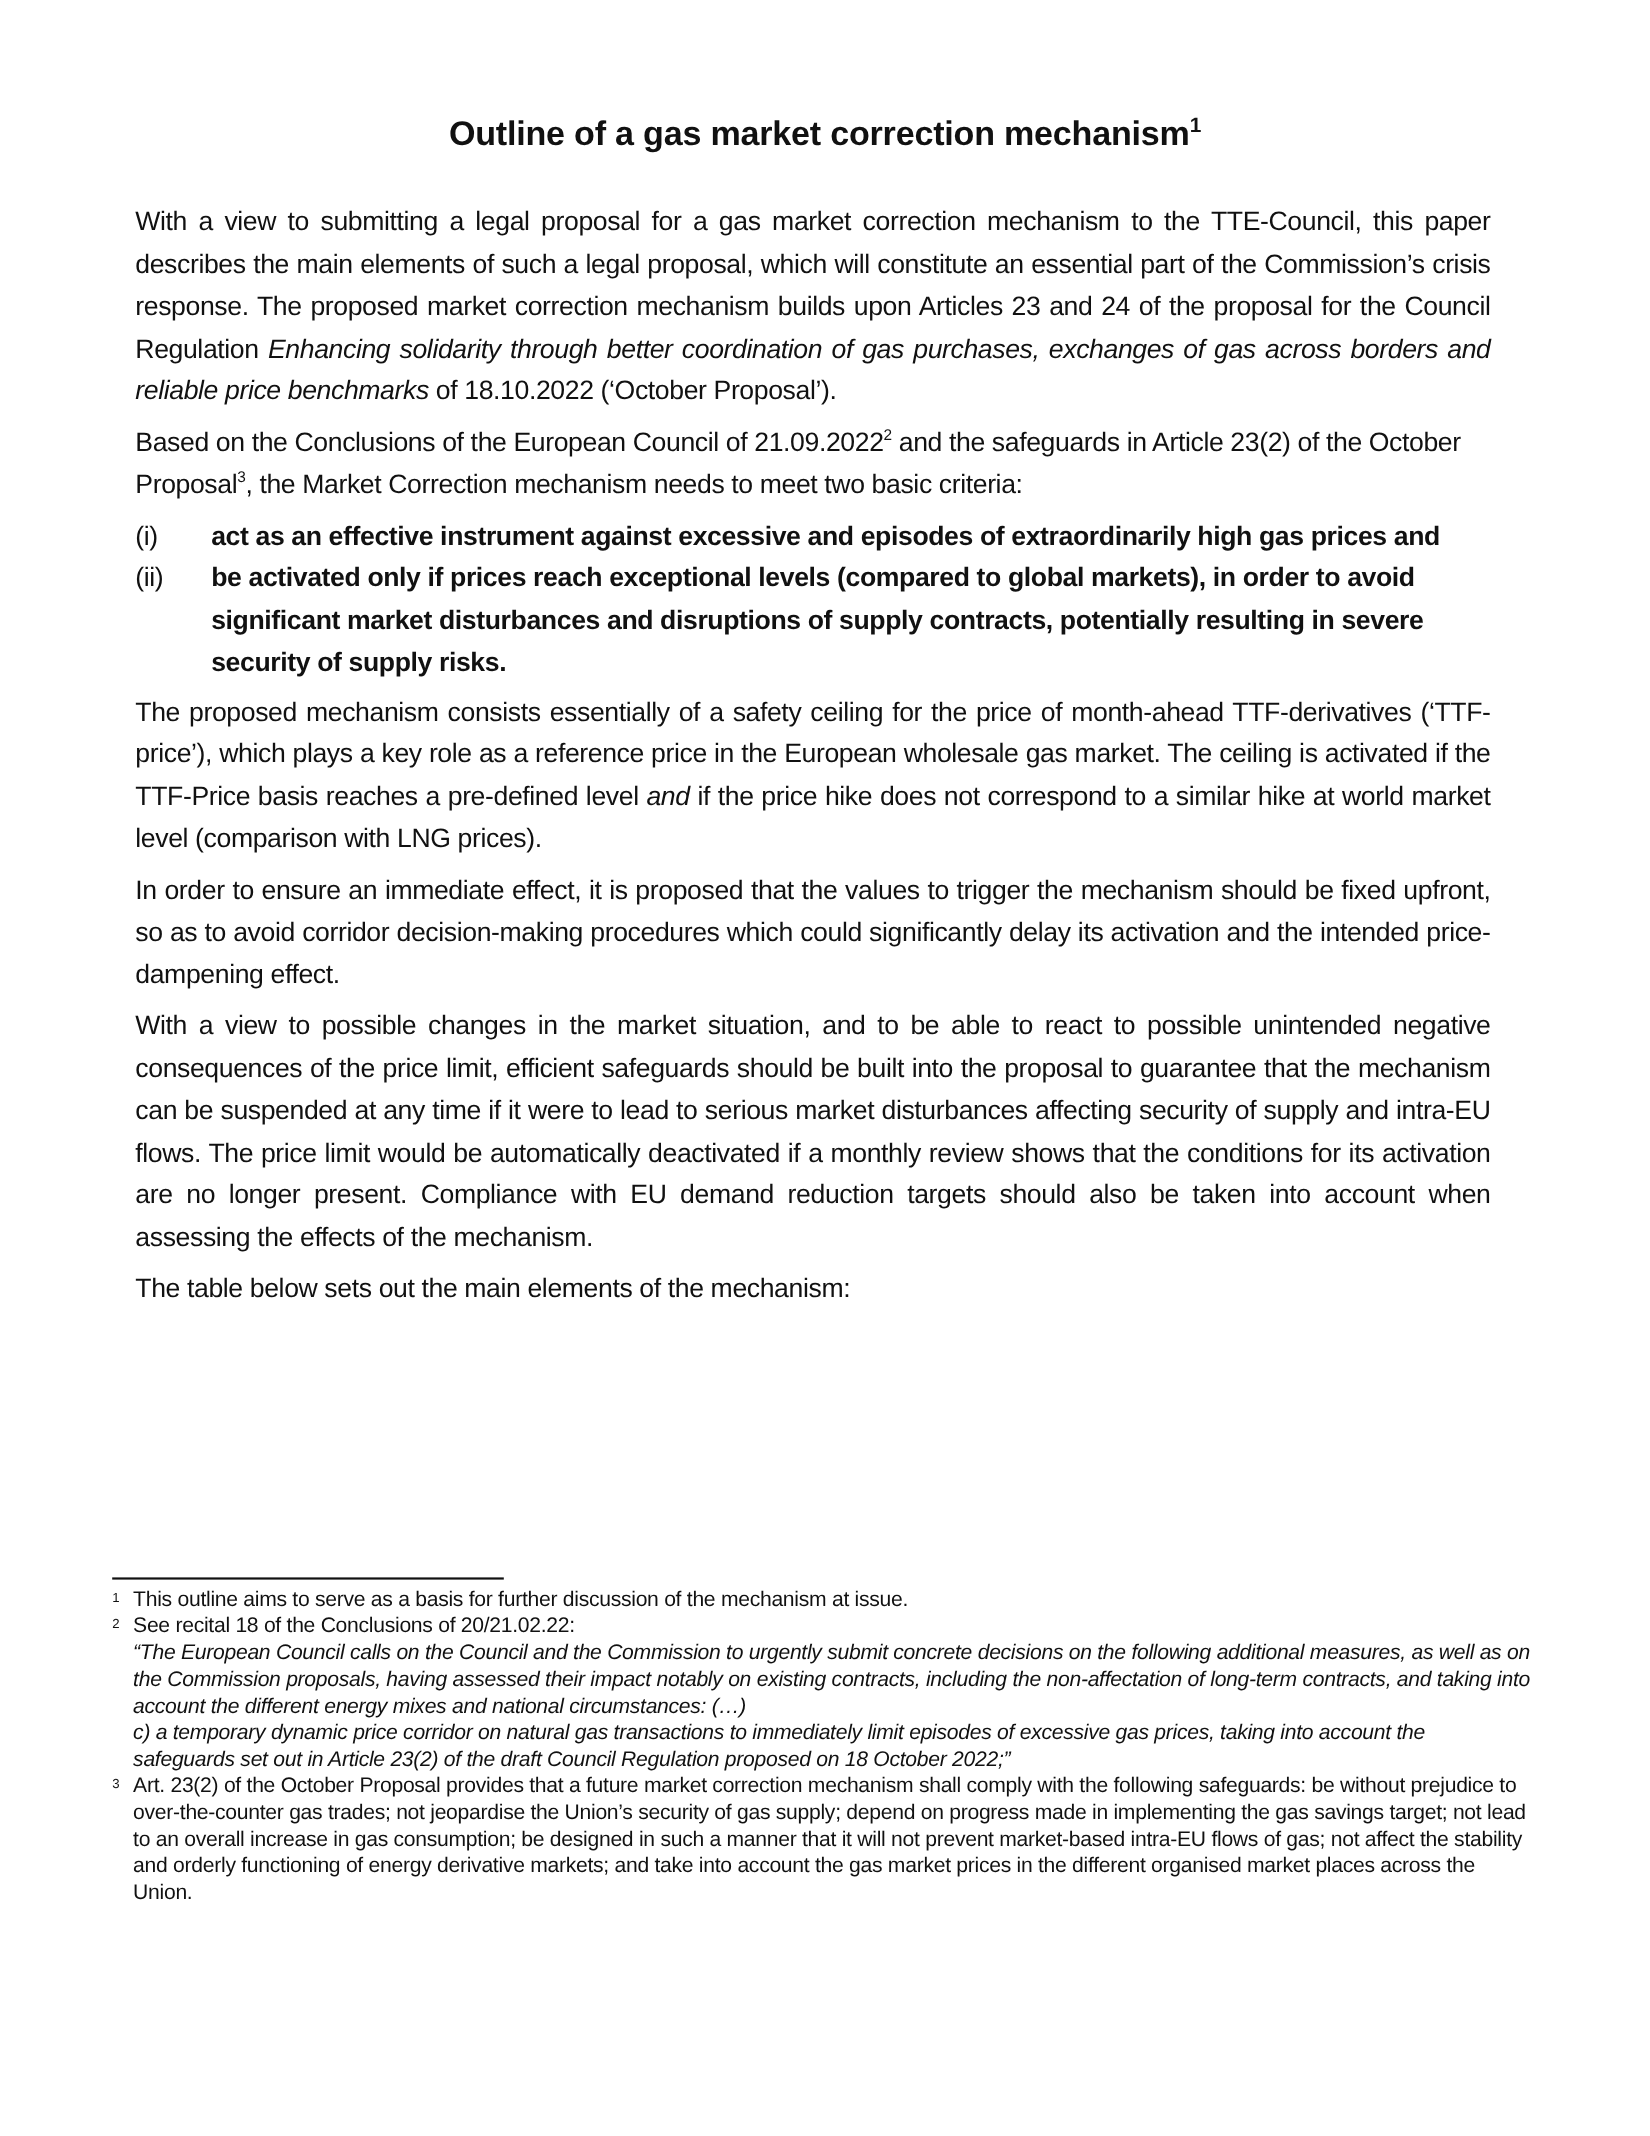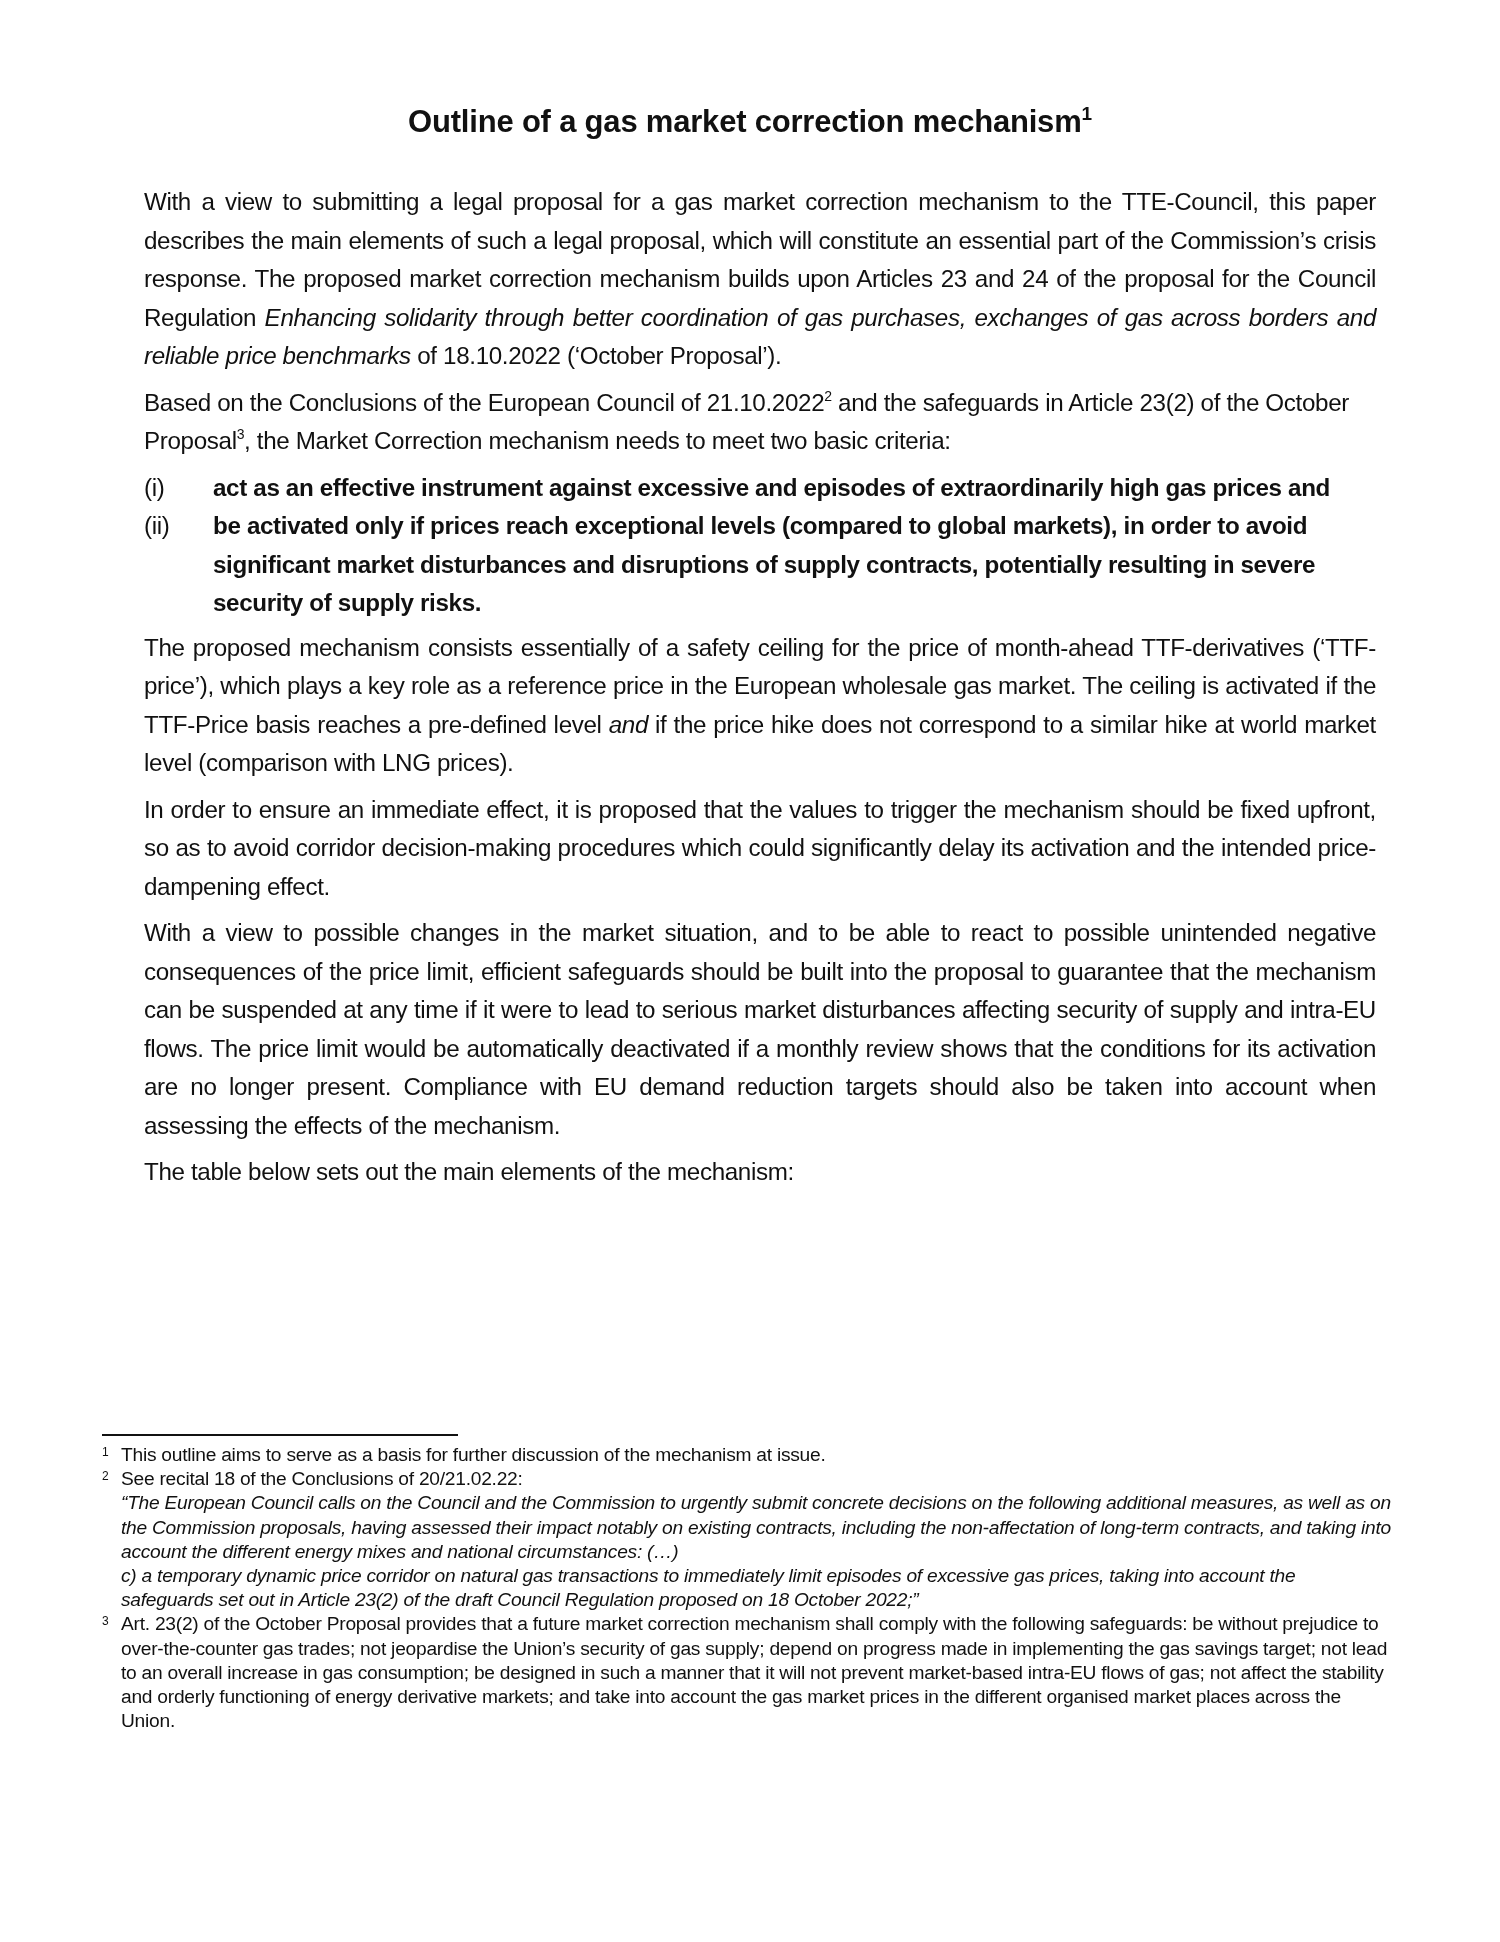--- a/index.html
+++ b/index.html
@@ -8,21 +8,21 @@
     font-family: "Liberation Sans", "DejaVu Sans", sans-serif;
     color: #111111;
   }
   .page { position: absolute; left: 0; top: 0; width: 1500px; height: 1942px; }
   .title {
     position: absolute; left: 0; top: 104px; width: 1500px; text-align: center;
     font-size: 31px; font-weight: bold; letter-spacing: -0.2px;
   }
   .title sup { font-size: 19px; vertical-align: 12px; line-height: 0; }
   .body {
-    position: absolute; left: 144px; top: 183px; width: 1232px;
+    position: absolute; left: 123px; top: 183px; width: 1232px;
     font-size: 24.2px; line-height: 38.5px; letter-spacing: -0.35px;
   }
   .body p { margin: 0 0 8px 0; text-align: justify; }
   .body p.left { text-align: left; }
   .body sup { font-size: 14px; vertical-align: 10px; line-height: 0; }
   .crit { margin: 0 0 6px 0; }
   .crit-item { display: flex; }
   .crit-num { width: 69px; flex: none; }
   .crit-text { flex: 1; font-weight: bold; }
   .footline {
@@ -42,21 +42,21 @@
 </head>
 <body>
 
 <div class="page">
 
   <div class="title"><span>Outline of a gas market correction mechanism</span><sup>1</sup></div>
 
   <div class="body">
     <p><span>With a view to submitting a legal proposal for a gas market correction mechanism to the TTE-Council, this paper describes the main elements of such a legal proposal, which will constitute an essential part of the Commission’s crisis response. The proposed market correction mechanism builds upon Articles 23 and 24 of the proposal for the Council Regulation </span><em>Enhancing solidarity through better coordination of gas purchases, exchanges of gas across borders and reliable price benchmarks</em><span> of 18.10.2022 (‘October Proposal’).</span></p>
 
-    <p class="left"><span>Based on the Conclusions of the European Council of 21.10.2022</span><sup>2</sup><span> and the safeguards in Article 23(2) of the October Proposal</span><sup>3</sup><span>, the Market Correction mechanism needs to meet two basic criteria:</span></p>
+    <p class="left"><span>Based on the Conclusions of the European Council of 21.09.2022</span><sup>2</sup><span> and the safeguards in Article 23(2) of the October Proposal</span><sup>3</sup><span>, the Market Correction mechanism needs to meet two basic criteria:</span></p>
 
     <div class="crit">
       <div class="crit-item">
         <span class="crit-num">(i)</span>
         <span class="crit-text">act as an effective instrument against excessive and episodes of extraordinarily high gas prices and</span>
       </div>
       <div class="crit-item">
         <span class="crit-num">(ii)</span>
         <span class="crit-text">be activated only if prices reach exceptional levels (compared to global markets), in order to avoid significant market disturbances and disruptions of supply contracts, potentially resulting in severe security of supply risks.</span>
       </div>

